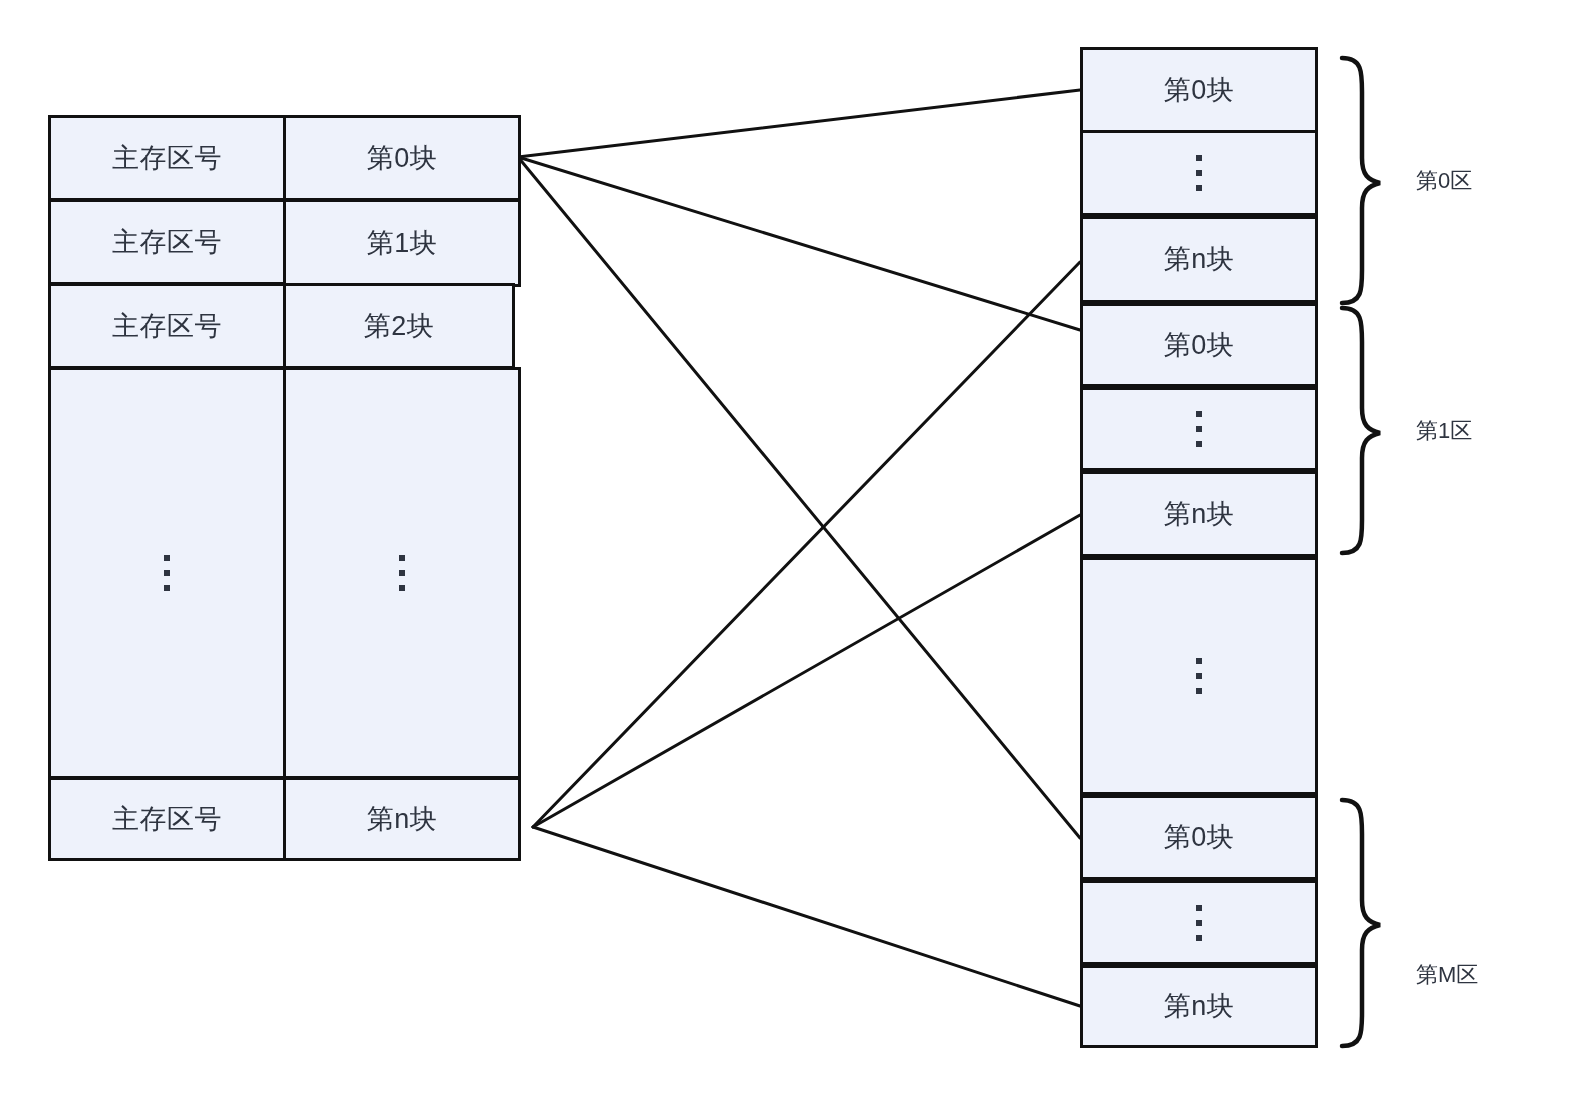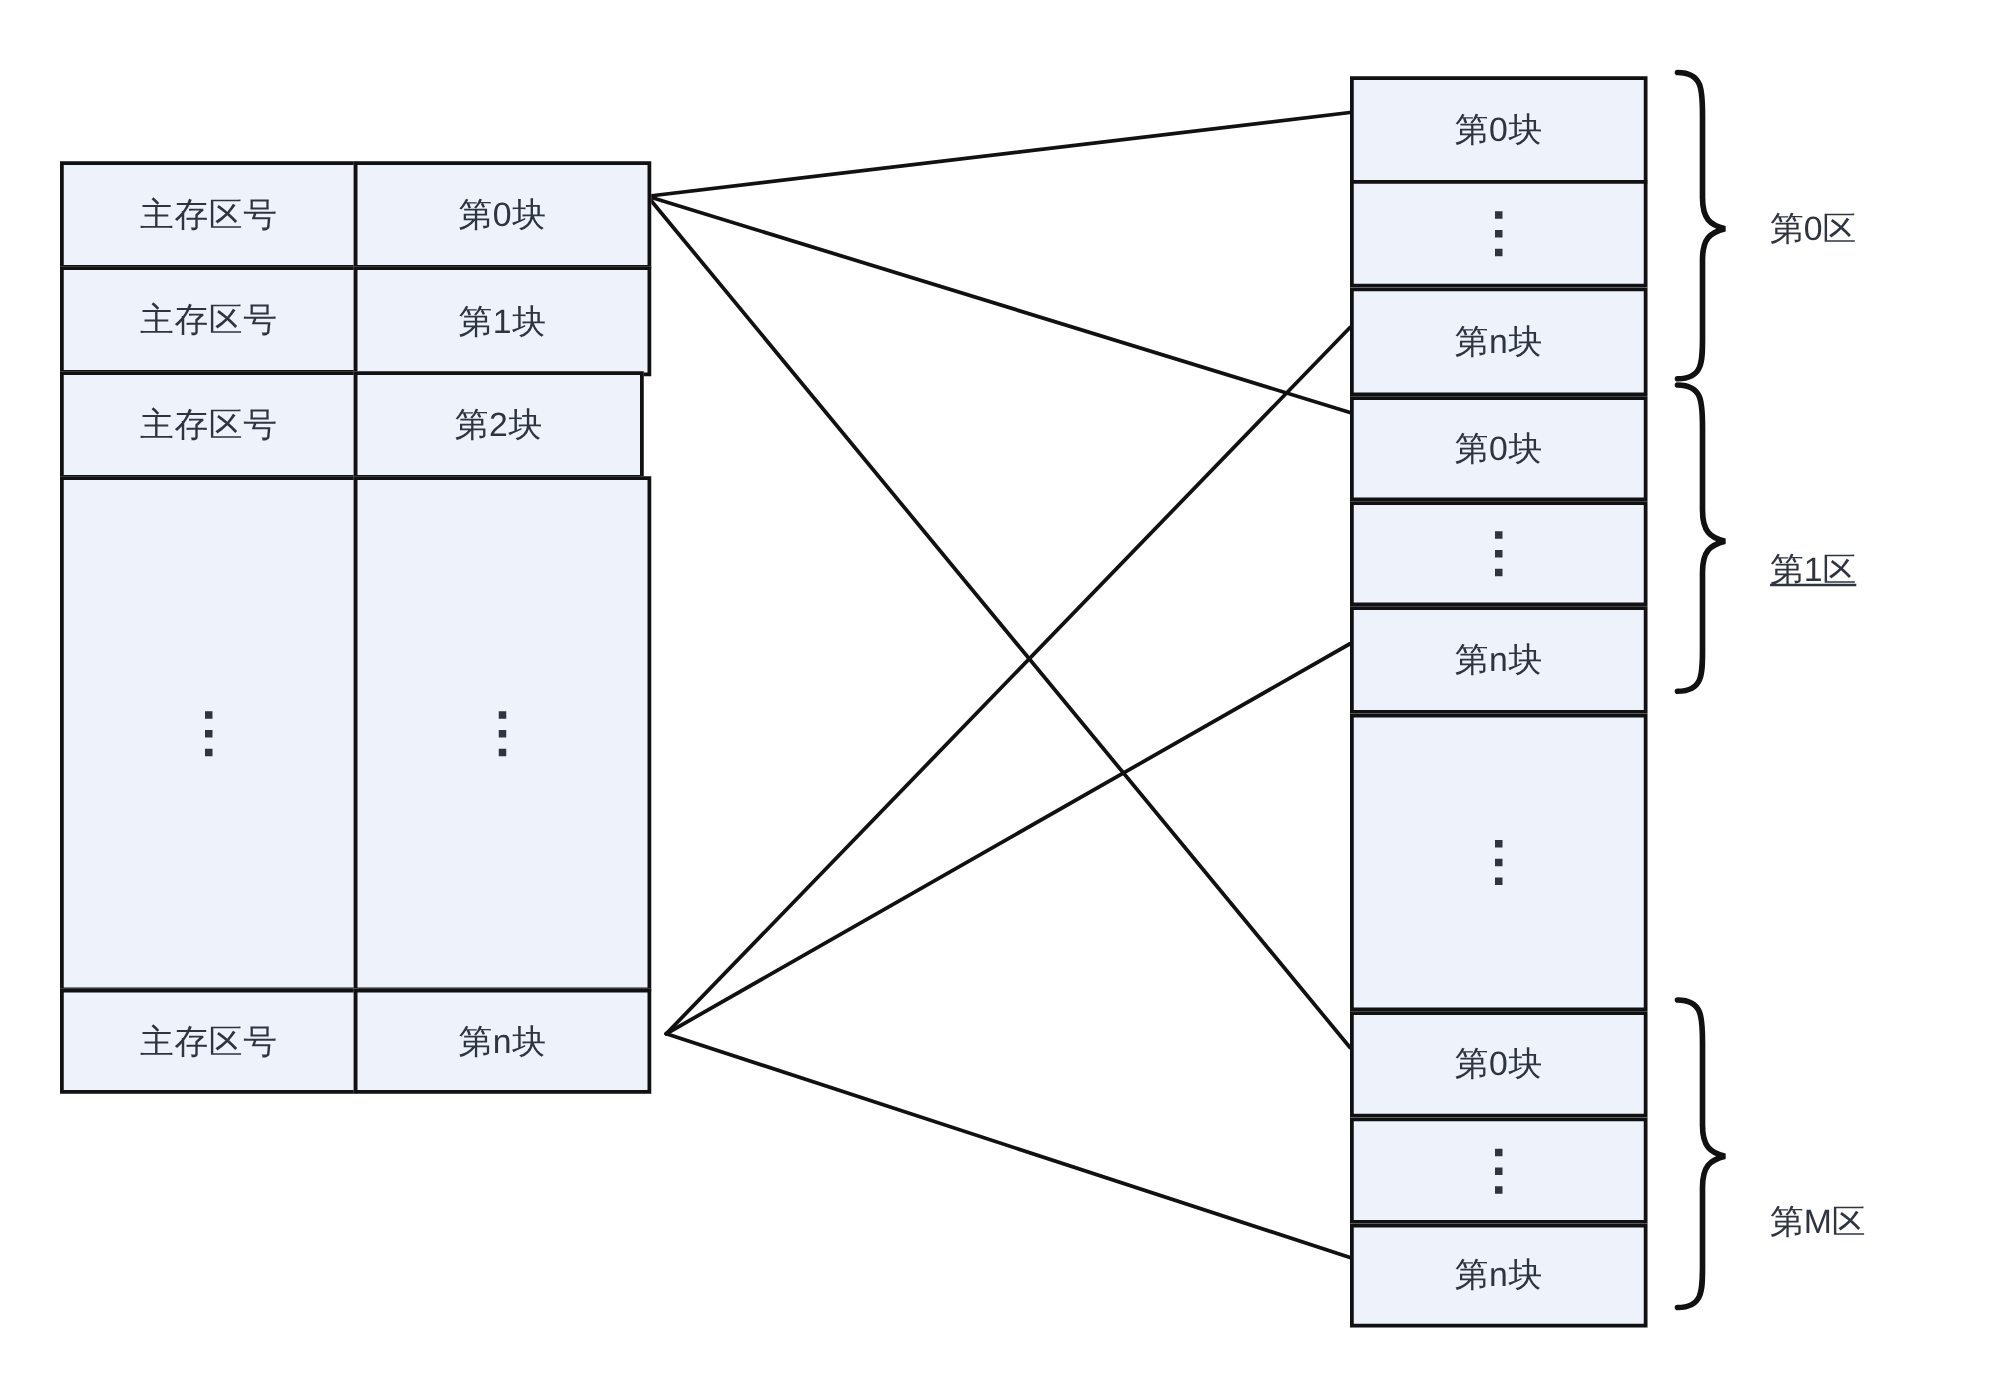--- a/index.html
+++ b/index.html
@@ -30,42 +30,41 @@
     background: #eef2fb;
     border: 3px solid #111111;
     display: flex;
     align-items: center;
     justify-content: center;
     color: #2e3440;
     font-size: 27px;
     letter-spacing: 0.5px;
     line-height: 1;
     white-space: nowrap;
-    margin-top: 14px;
   }
   .cell.vdots {
     font-size: 30px;
   }
   .vdots-glyph {
     display: inline-block;
     width: 6px;
     color: #2e3440;
     line-height: 0;
   }
   .vdots-glyph i {
     display: block;
     width: 6px;
     height: 6px;
     background: #2e3440;
     margin: 9px 0;
   }
   .zone-label {
     position: absolute;
     color: #2e3440;
-    font-size: 27px;
+    font-size: 22px;
     white-space: nowrap;
     line-height: 1;
   }
 </style>
 </head>
 <body>
 
 <div id="stage">
 
   <svg class="svg-layer" viewBox="0 0 1596 1116" xmlns="http://www.w3.org/2000/svg">
@@ -181,16 +180,16 @@
         <i></i>
         <i></i>
       </span>
   </div>
 
   <div class="cell" style="left:1080px; top:965px; width:238px; height:83px;">
     <span>第n块</span>
   </div>
 
   <div class="zone-label" style="left:1416px; top:170px;">第0区</div>
-  <div class="zone-label" style="left:1416px; top:443px;text-decoration:underline;">第1区</div>
+  <div class="zone-label" style="left:1416px; top:420px;">第1区</div>
   <div class="zone-label" style="left:1416px; top:964px;">第M区</div>
 
 </div>
 
 </body></html>

